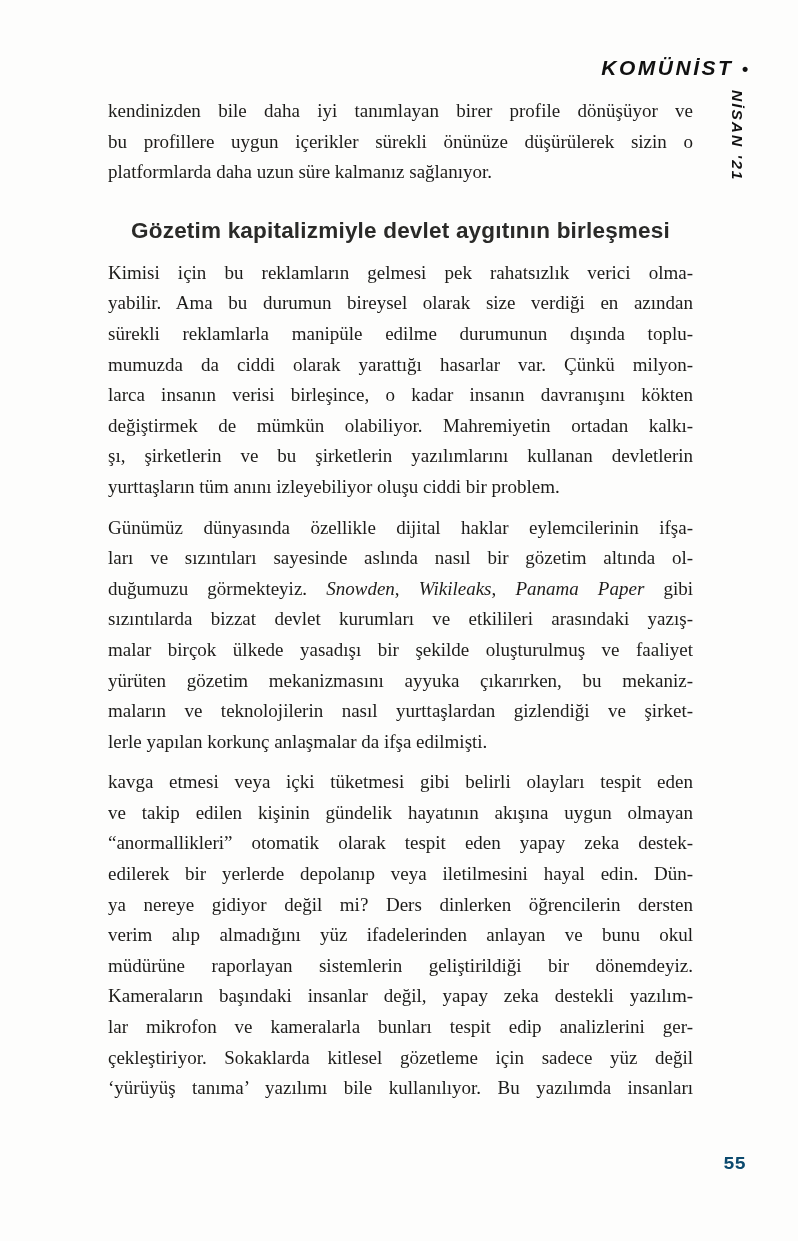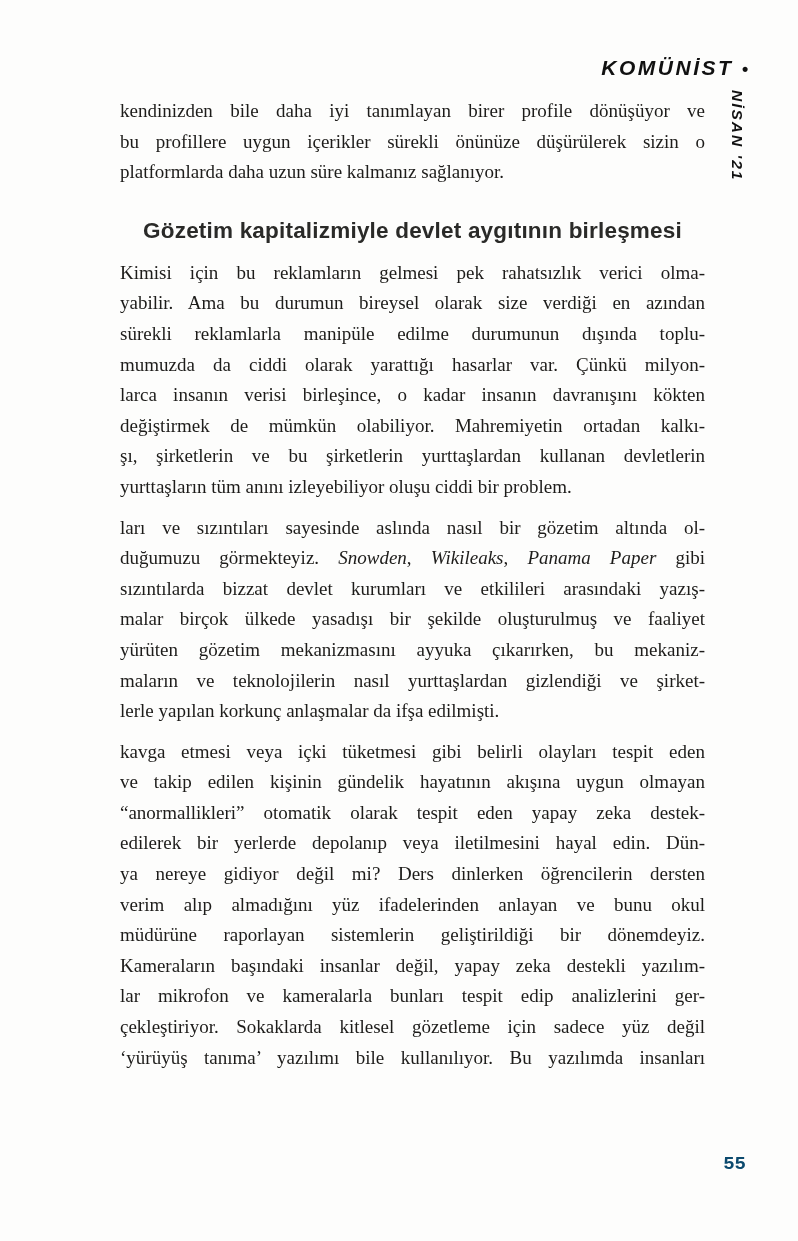--- a/index.html
+++ b/index.html
@@ -23,21 +23,21 @@
   .masthead .bullet { letter-spacing:0; font-size:18px; }
   .issue-vertical {
     position:absolute; top:90px; right:52px;
     writing-mode:vertical-rl; text-orientation:mixed;
     font-family:"Liberation Sans", sans-serif;
     font-style:italic; font-weight:bold;
     font-size:15.5px; letter-spacing:2px;
     color:#111;
   }
   .text-col {
-    position:absolute; left:120px; top:96px; width:585px;
+    position:absolute; left:108px; top:96px; width:585px;
     font-size:19px; line-height:30.6px;
   }
   .para { margin:0 0 10px 0; }
   .line {
     text-align:justify;
     text-align-last:justify;
     white-space:normal;
   }
   .line.last { text-align-last:left; }
   .heading {
@@ -79,24 +79,25 @@
       </div>
     <h2 class="heading">Gözetim kapitalizmiyle devlet aygıtının birleşmesi</h2>
     <div id="body-paras">
         <div class="para">
           <div class="line">Kimisi için bu reklamların gelmesi pek rahatsızlık verici olma-</div>
           <div class="line">yabilir. Ama bu durumun bireysel olarak size verdiği en azından</div>
           <div class="line">sürekli reklamlarla manipüle edilme durumunun dışında toplu-</div>
           <div class="line">mumuzda da ciddi olarak yarattığı hasarlar var. Çünkü milyon-</div>
           <div class="line">larca insanın verisi birleşince, o kadar insanın davranışını kökten</div>
           <div class="line">değiştirmek de mümkün olabiliyor. Mahremiyetin ortadan kalkı-</div>
-          <div class="line">şı, şirketlerin ve bu şirketlerin yurttaşlardan kullanan devletlerin</div>
+          <div class="line">şı, şirketlerin ve bu şirketlerin yazılımlarını kullanan devletlerin</div>
           <div class="line last">yurttaşların tüm anını izleyebiliyor oluşu ciddi bir problem.</div>
         </div>
         <div class="para">
+          <div class="line">Günümüz dünyasında özellikle dijital haklar eylemcilerinin ifşa-</div>
           <div class="line">ları ve sızıntıları sayesinde aslında nasıl bir gözetim altında ol-</div>
           <div class="line"><span>duğumuzu görmekteyiz. </span><em>Snowden</em><span>, </span><em>Wikileaks</em><span>, </span><em>Panama Paper</em><span> gibi</span></div>
           <div class="line">sızıntılarda bizzat devlet kurumları ve etkilileri arasındaki yazış-</div>
           <div class="line">malar birçok ülkede yasadışı bir şekilde oluşturulmuş ve faaliyet</div>
           <div class="line">yürüten gözetim mekanizmasını ayyuka çıkarırken, bu mekaniz-</div>
           <div class="line">maların ve teknolojilerin nasıl yurttaşlardan gizlendiği ve şirket-</div>
           <div class="line last">lerle yapılan korkunç anlaşmalar da ifşa edilmişti.</div>
         </div>
         <div class="para">
           <div class="line">kavga etmesi veya içki tüketmesi gibi belirli olayları tespit eden</div>

